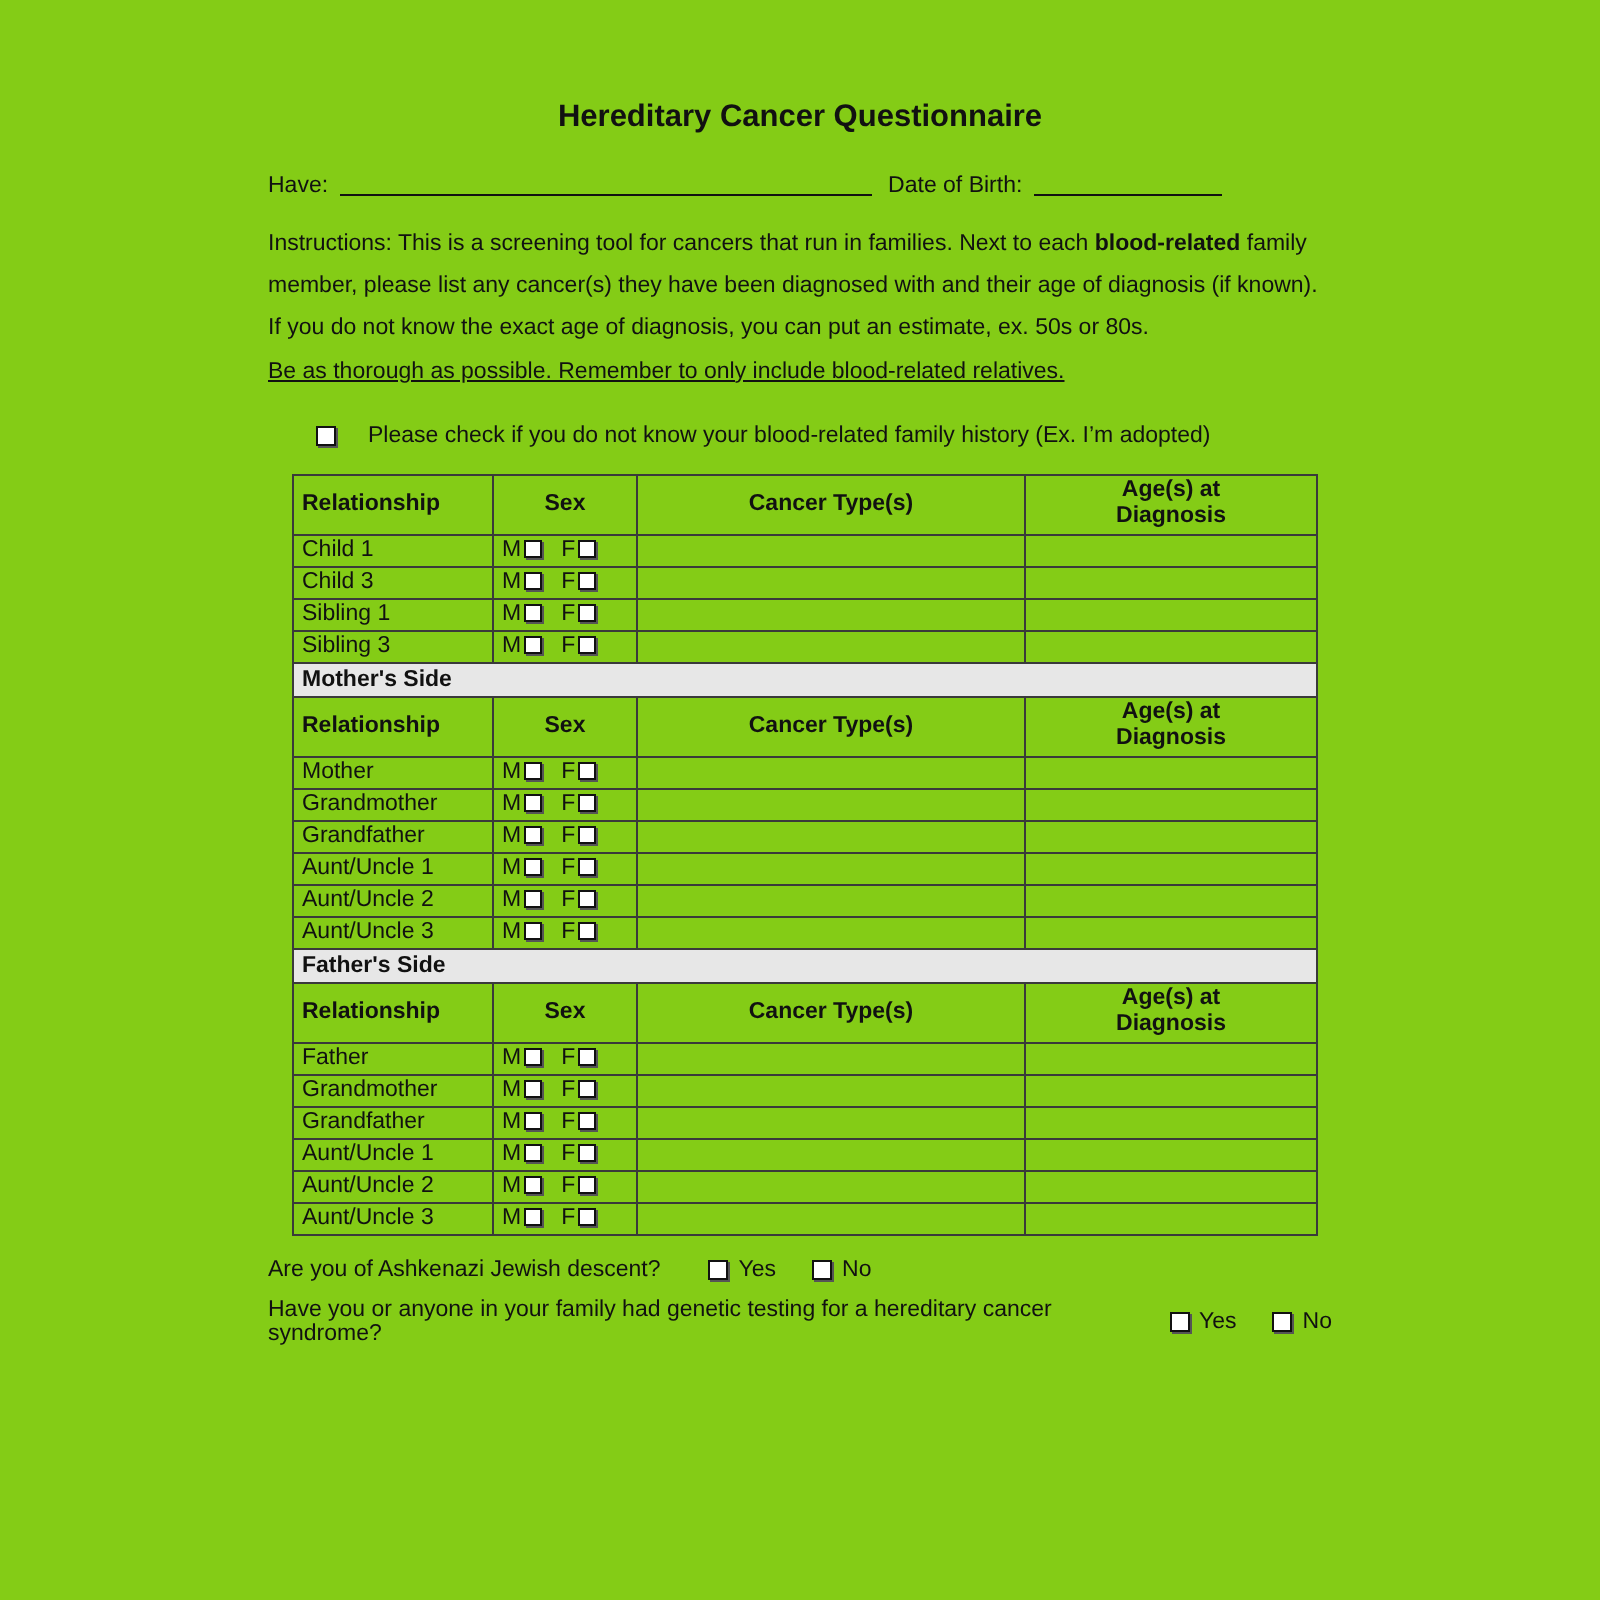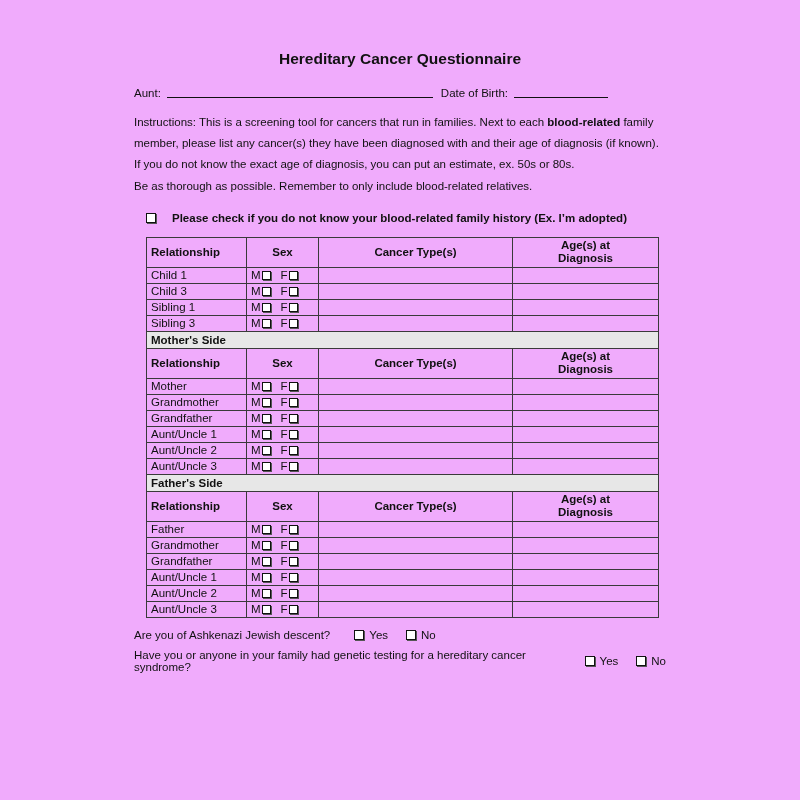--- a/index.html
+++ b/index.html
@@ -1,40 +1,40 @@
 <!DOCTYPE html>
 <html><head>
 <meta charset="utf-8">
 <style>
   html,body { margin:0; padding:0; background:#ffffff; }
   body {
     width:800px; height:800px; overflow:hidden;
     font-family:"Liberation Sans", sans-serif;
     color:#111111; font-size:11.5px;
   }
-  .page { position:relative; width:800px; height:800px; background:#f0abfc; }
+  .page { position:relative; width:800px; height:800px; background:#84cc16; }
   .content { padding:0 134px; }
 
   .title {
     margin:0; padding-top:50px;
     text-align:center; font-size:15.5px; font-weight:bold;
   }
 
   .field-row { display:flex; align-items:flex-end; margin-top:17px; }
   .blank-line { display:inline-block; border-bottom:1.2px solid #111; height:12px; }
   .line-name { width:266px; margin:0 8px 1px 6px; }
   .line-dob  { width:94px;  margin:0 0 1px 6px; }
   .line-today{ width:106px; margin:0 0 1px 6px; }
 
   .para { margin:13px 0 0; line-height:1.82; }
   .para.bold { font-weight:bold; line-height:1.8; margin-top:11px; }
-  .underline { }
+  .underline { text-decoration:underline; }
   .thorough { margin-top:1px; }
 
-  .adopted-row { margin:15px 0 0 12px; display:flex; align-items:center;font-weight:bold; }
+  .adopted-row { margin:15px 0 0 24px; display:flex; align-items:center; }
   .adopted-row .label { margin-left:16px; }
 
   .cb {
     display:inline-block; width:7px; height:7px; background:#fff;
     border:1.1px solid #111; box-shadow:1px 1px 0 #555;
     vertical-align:-1px;
   }
   .cb.big { width:8px; height:8px; }
 
   table.fam {
@@ -65,21 +65,21 @@
 </style>
 </head>
 <body>
 
 <div class="page">
   <div class="content">
 
     <h1 class="title">Hereditary Cancer Questionnaire</h1>
 
     <div class="field-row">
-      <span>Aunt:</span>
+      <span>Have:</span>
       <span class="blank-line line-name"></span>
       <span>Date of Birth:</span>
       <span class="blank-line line-dob"></span>
     </div>
 
 
     <p class="para"><span>Instructions:  This is a screening tool for cancers that run in families. Next to each </span><b>blood-related</b><span> family member, please list any cancer(s) they have been diagnosed with and their age of diagnosis (if known). If you do not know the exact age of diagnosis, you can put an estimate, ex. 50s or 80s.</span></p>
 
 
     <p class="para thorough"><span class="underline">Be as thorough as possible. Remember to only include blood-related relatives.</span></p>

